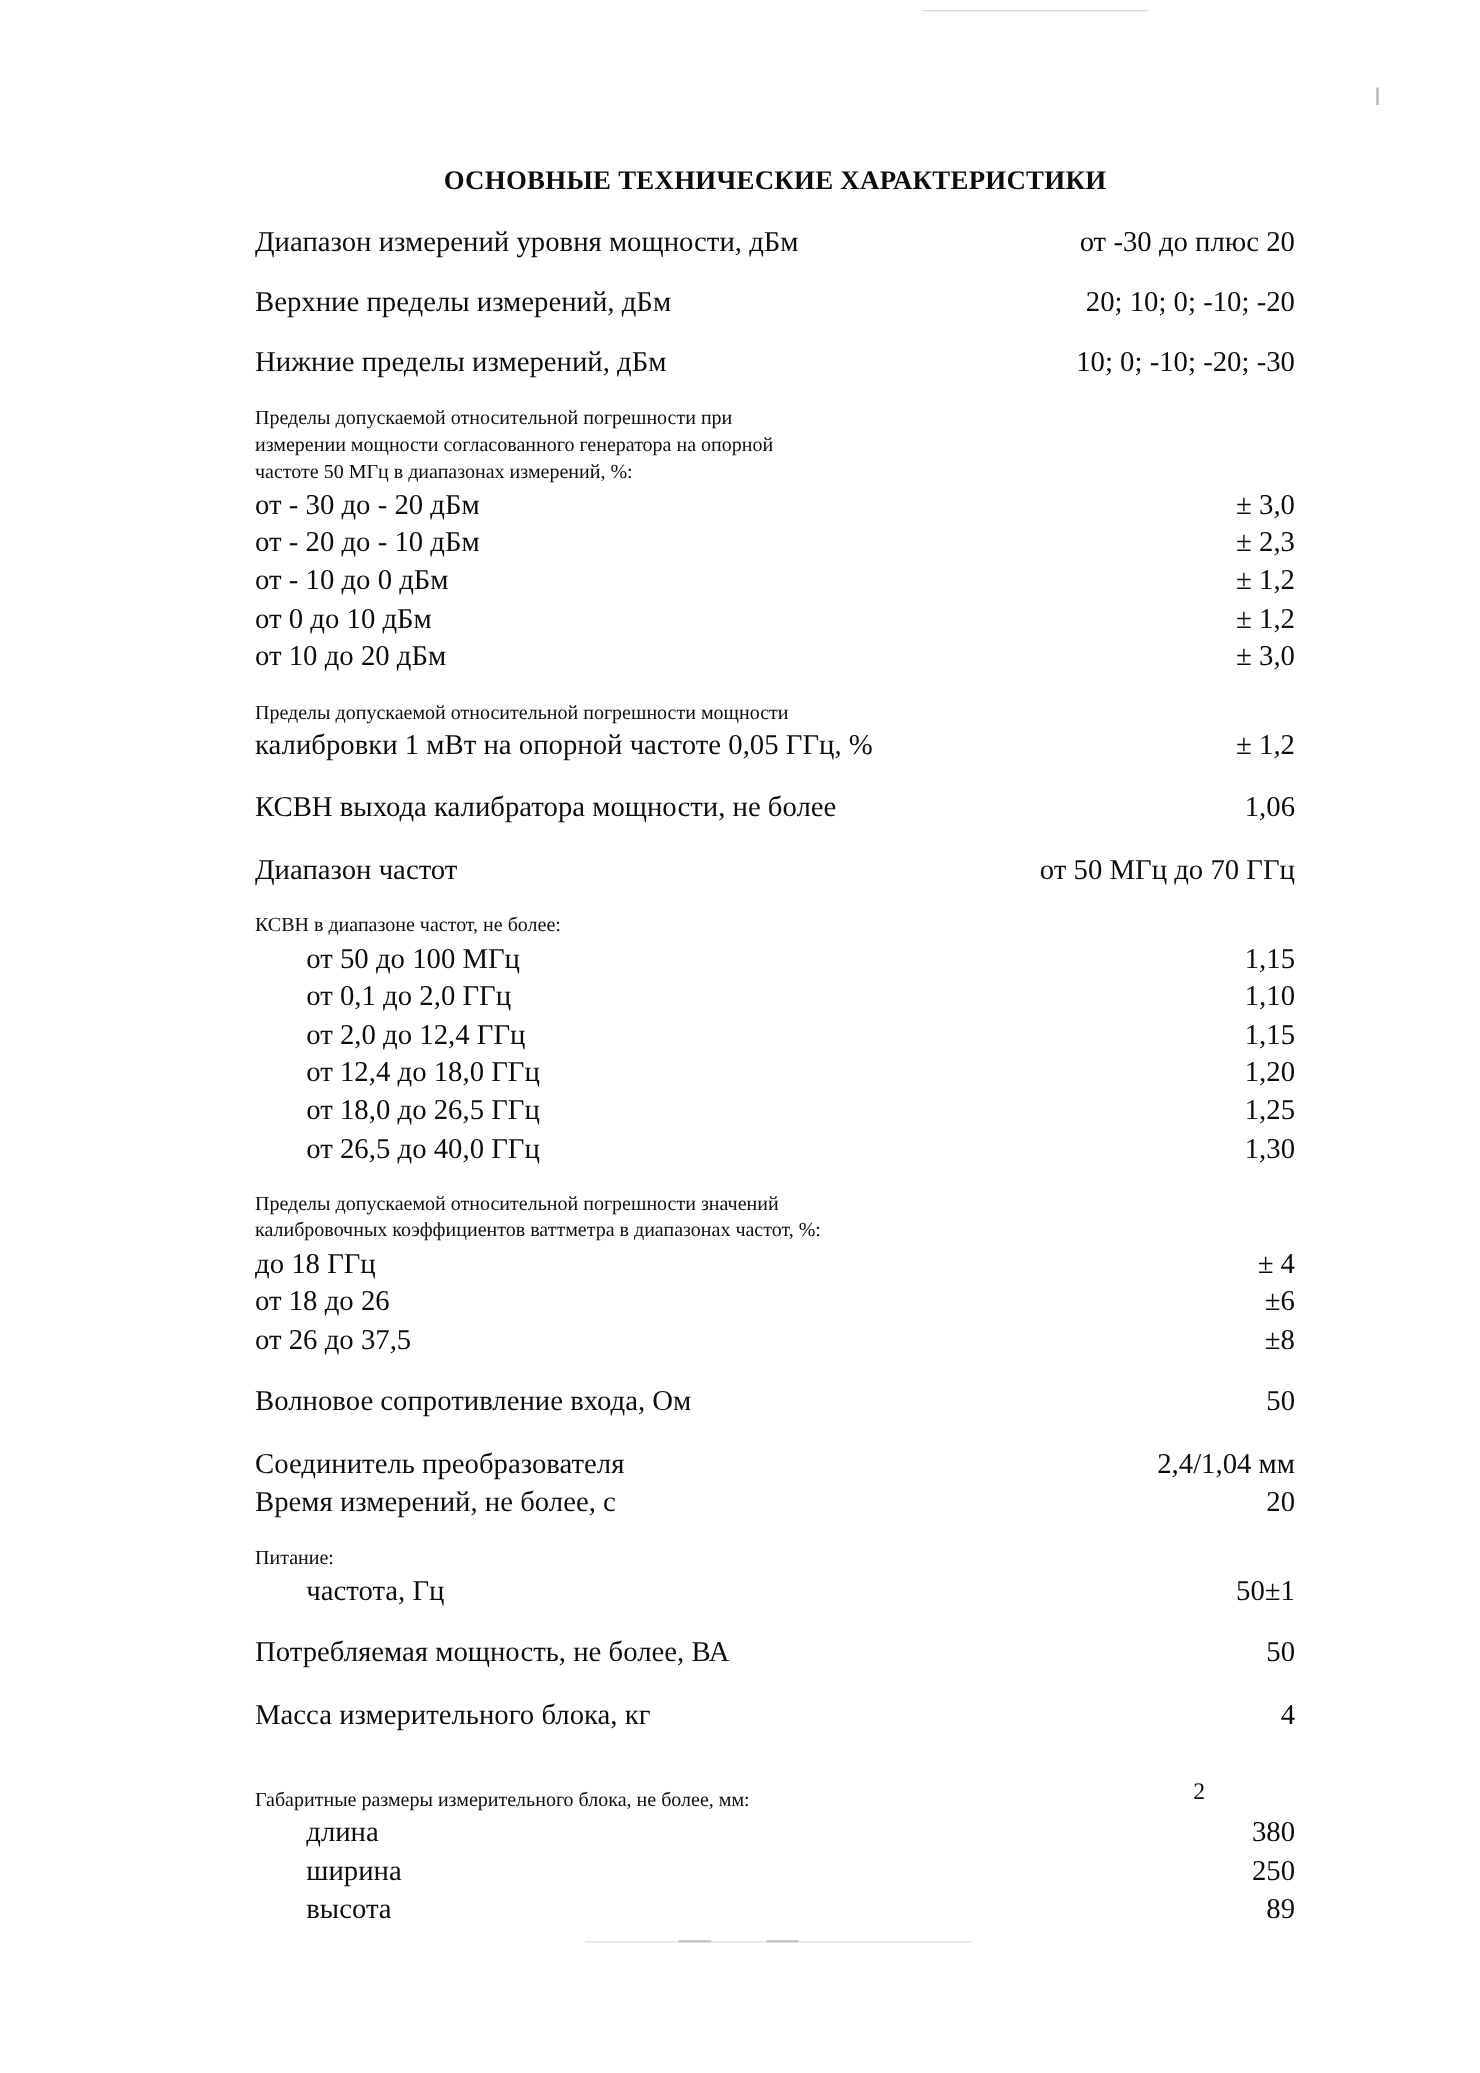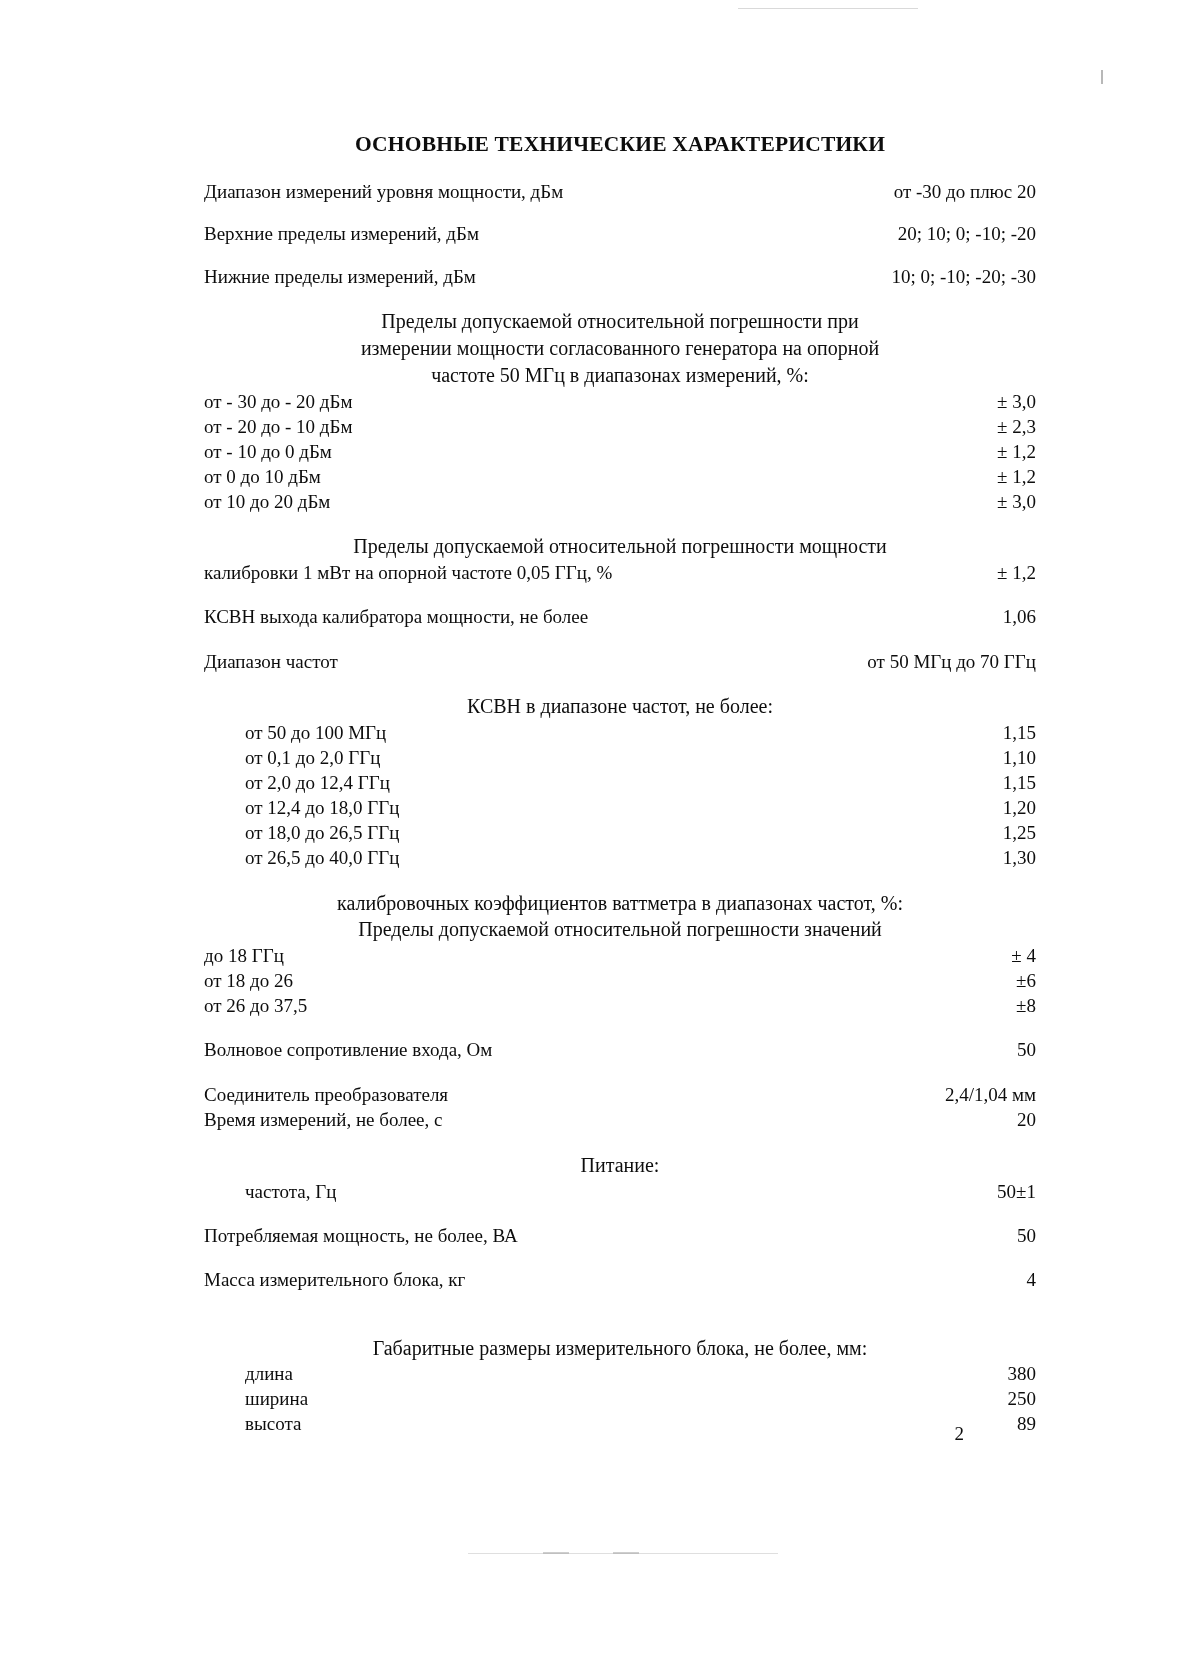--- a/index.html
+++ b/index.html
@@ -62,37 +62,36 @@
     letter-spacing: 0.2px;
     margin: 0 0 22px 0;
     white-space: nowrap;
   }
 
   
   .row {
     display: flex;
     align-items: baseline;
     justify-content: space-between;
-    font-size: 19px;
+    font-size: 23px;
     line-height: 1.34;
     white-space: nowrap;
     gap: 32px;
   }
   .row .label { flex: 0 1 auto; }
   .row .value {
     flex: 0 0 auto;
     text-align: left;
     padding-left: 18px;
   }
 
   
   .para {
-    font-size: 20px;
+    font-size: 16px;
     line-height: 1.34;
-    text-align: center;
   }
   .para .ln { display: block; white-space: nowrap; }
 
   
   .gap-lg { height: 19px; }
   .gap-md { height: 17px; }
   .gap-xl { height: 42px; }
 
   .indent-1 { padding-left: 41px; }
 
@@ -224,22 +223,22 @@
       </div>
       <div class="row">
         <span class="label indent-1">от 26,5 до 40,0 ГГц</span>
         <span class="value">1,30</span>
       </div>
     </div>
 
     <div class="gap-lg"></div>
 
     <div class="para">
+      <span class="ln">Пределы допускаемой относительной погрешности значений</span>
       <span class="ln">калибровочных коэффициентов ваттметра в диапазонах частот, %:</span>
-      <span class="ln">Пределы допускаемой относительной погрешности значений</span>
     </div>
 
     <div class="tight">
       <div class="row">
         <span class="label">до 18 ГГц</span>
         <span class="value">± 4</span>
       </div>
       <div class="row">
         <span class="label">от 18 до 26</span>
         <span class="value">±6</span>

